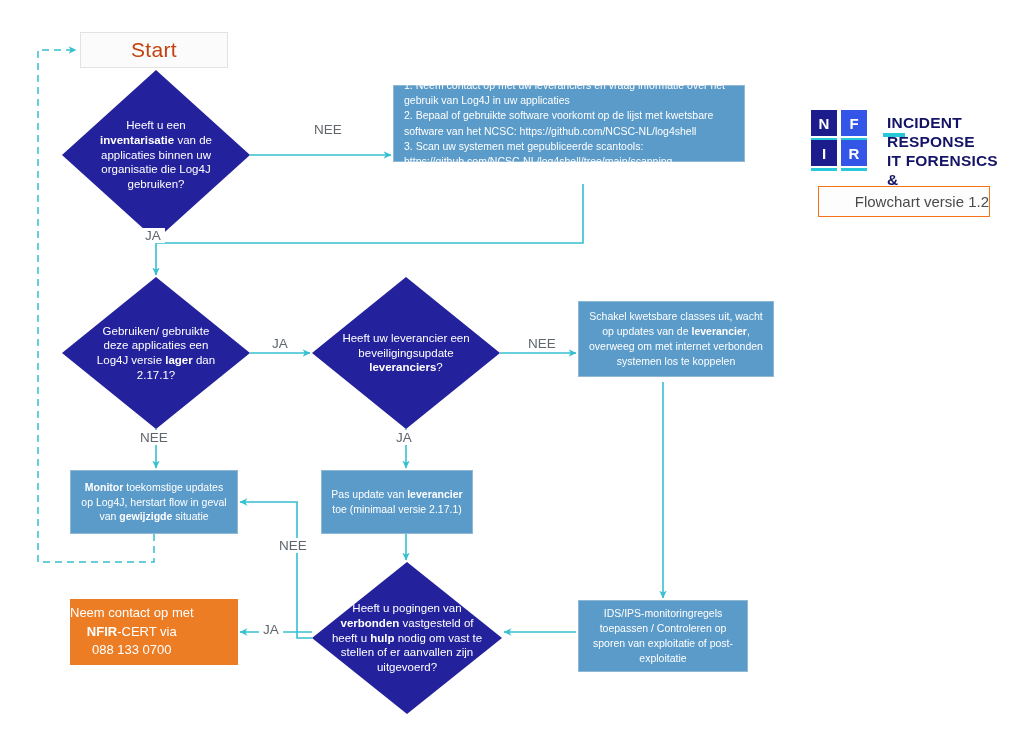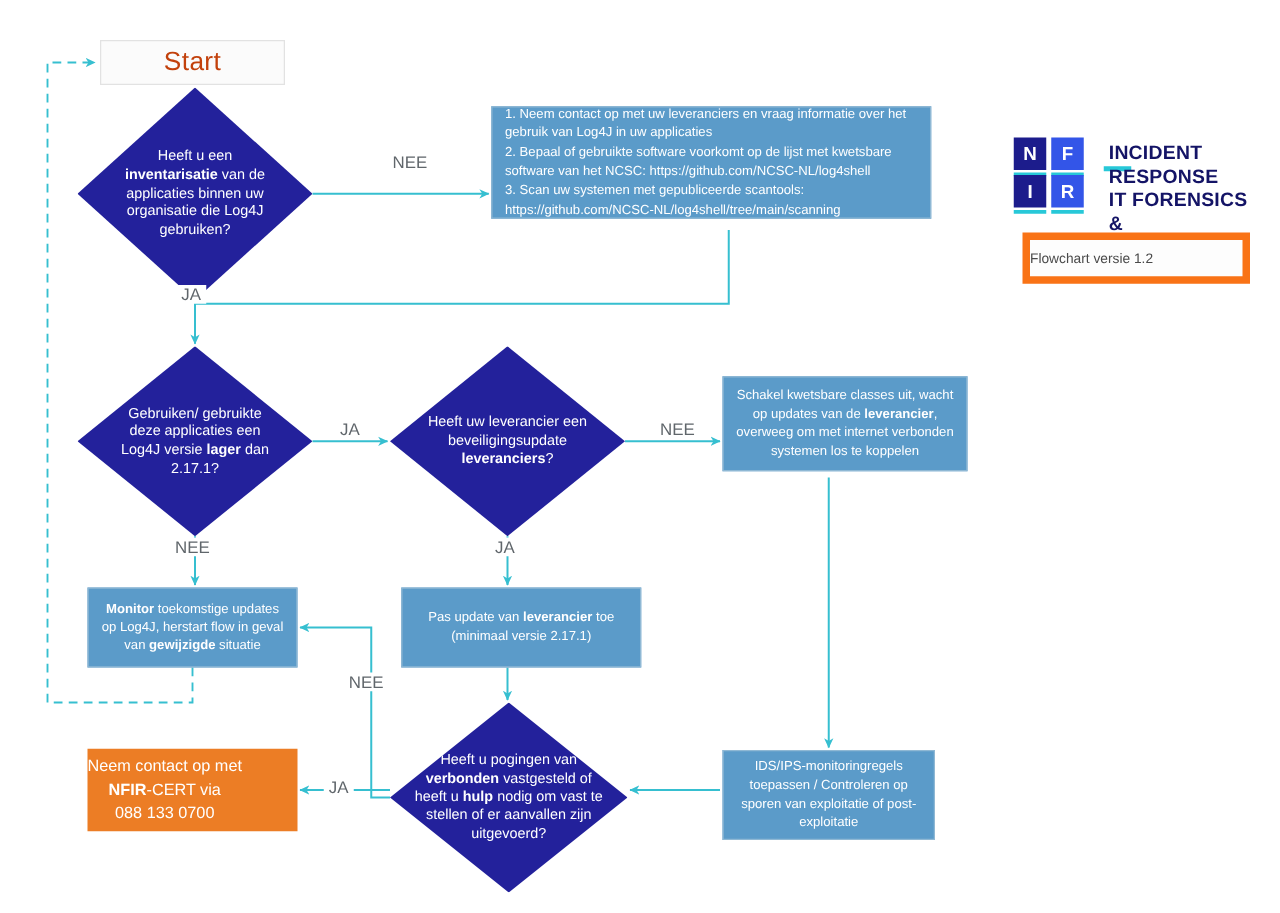--- a/index.html
+++ b/index.html
@@ -36,25 +36,25 @@
   .d4 .txt{width:152px;}
 
   
   .pbox{
     background:#5b9bc9;border:1px solid #8fb8d4;
     display:flex;align-items:center;justify-content:center;
     color:#ffffff;text-align:center;line-height:1.42;
     font-size:10.5px;
   }
   .pbox .txt{padding:0 9px;}
-  .info-box{left:393px;top:85px;width:352px;height:90px;justify-content:flex-start;}
+  .info-box{left:393px;top:85px;width:352px;height:77px;justify-content:flex-start;}
   .info-box .txt{text-align:left;padding:6px 10px;line-height:1.46;}
   .schakel-box{left:578px;top:301px;width:196px;height:76px;}
   .monitor-box{left:70px;top:470px;width:168px;height:64px;}
-  .update-box{left:321px;top:470px;width:192px;height:64px;}
+  .update-box{left:321px;top:470px;width:152px;height:64px;}
   .ids-box{left:578px;top:600px;width:170px;height:72px;}
 
   
   .orange-box{
     left:70px;top:599px;width:168px;height:66px;
     background:#ec7d25;
     display:flex;align-items:center;justify-content:flex-start;
     color:#ffffff;text-align:center;font-size:13px;line-height:1.45;
   }
 
@@ -80,23 +80,23 @@
   .tl1{left:0;top:28px;width:26px;}
   .tl2{left:30px;top:58px;width:26px;}
   .tl3{left:0;top:58px;width:26px;}
   .tl4{left:30px;top:28px;width:26px;}
   .logotext{position:absolute;left:76px;top:4px;color:#141466;
             font-weight:bold;font-size:15.5px;line-height:1.22;letter-spacing:.2px;}
   .logodash{position:absolute;left:72px;top:23px;width:22px;height:4px;background:#27c8d8;}
 
   .version-box{
     position:absolute;left:818px;top:186px;width:170px;height:29px;
-    background:#fdfdfd;border:6px solid #f97316;
-    display:flex;align-items:center;justify-content:flex-start;
-    color:#4a4a4a;font-size:11px;
+    background:#fdfdfd;border:1px solid #f97316;
+    display:flex;align-items:center;justify-content:flex-end;
+    color:#4a4a4a;font-size:15px;
   }
 </style>
 </head>
 <body>
 
 <div id="stage">
 
   <svg id="wires" viewBox="0 0 1024 730" xmlns="http://www.w3.org/2000/svg">
     <defs>
       <marker id="ah" markerWidth="9" markerHeight="9" refX="7.5" refY="4.5" orient="auto" markerUnits="userSpaceOnUse">

